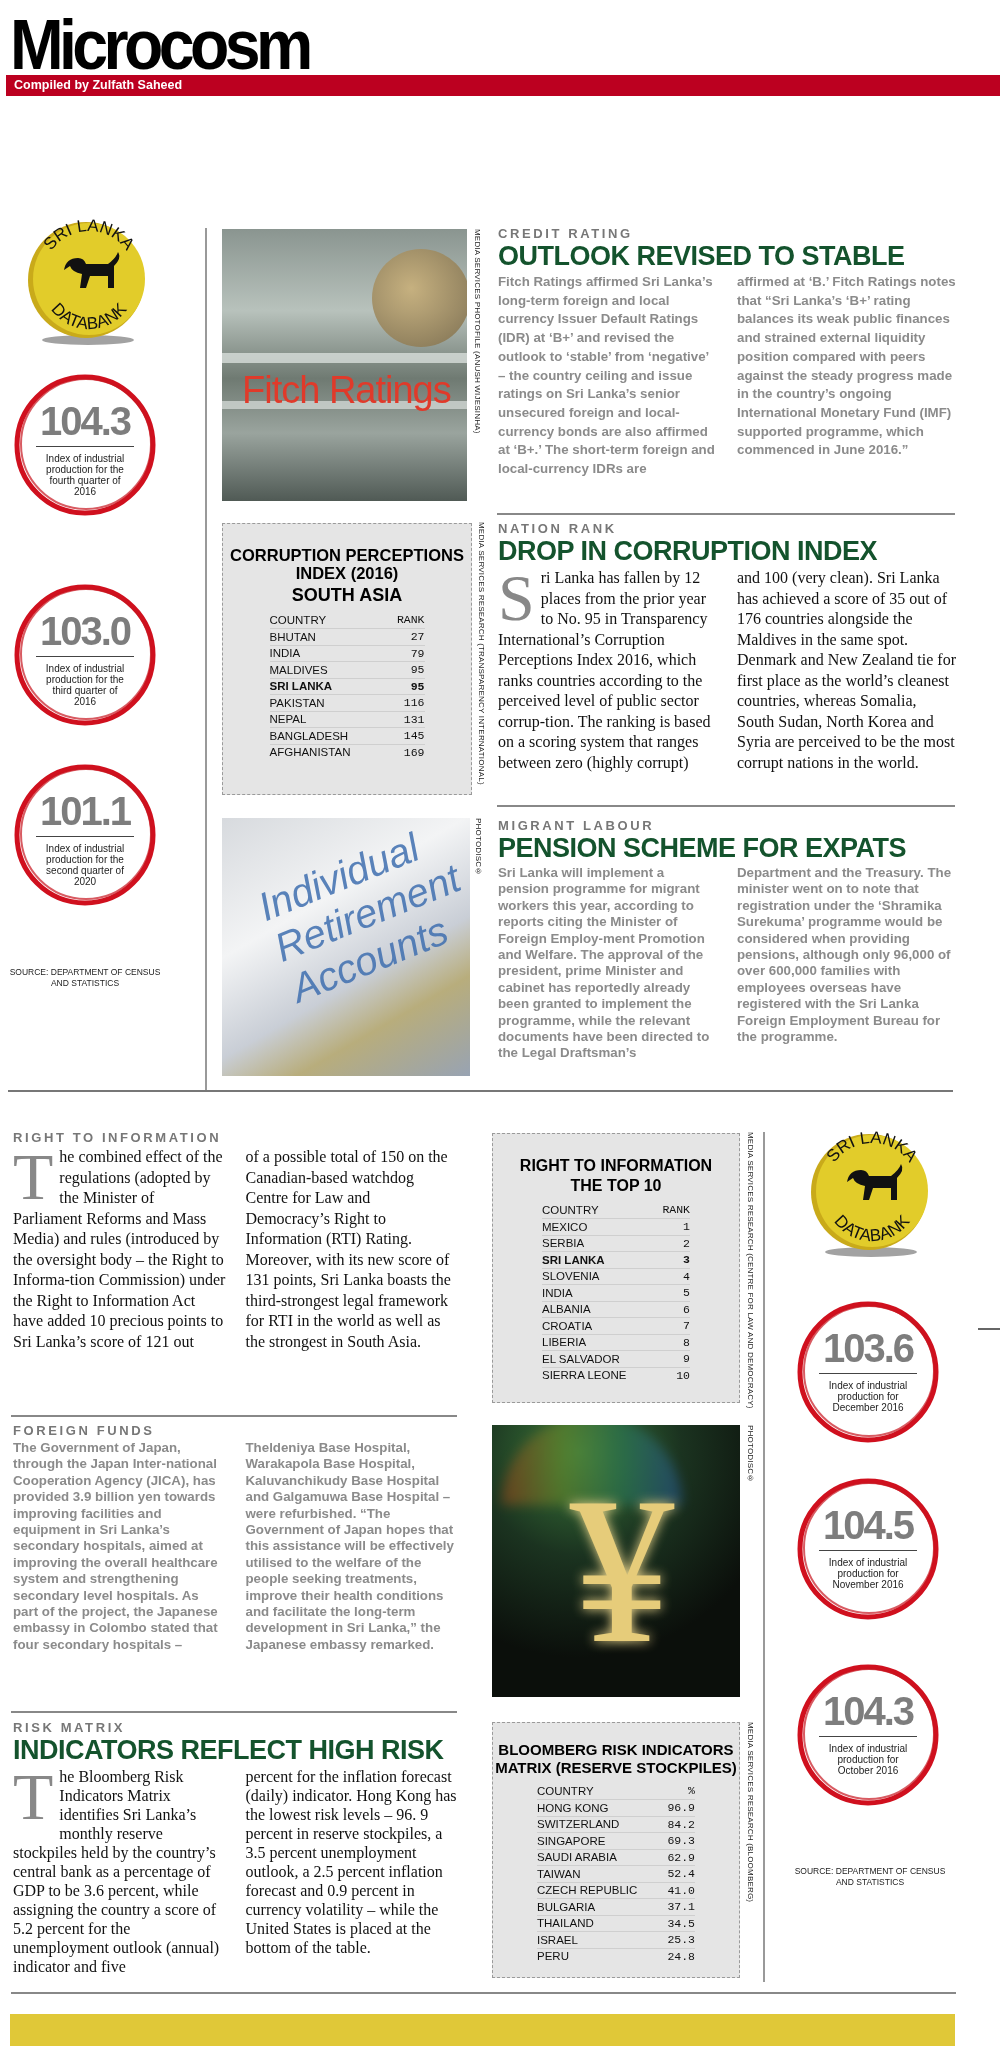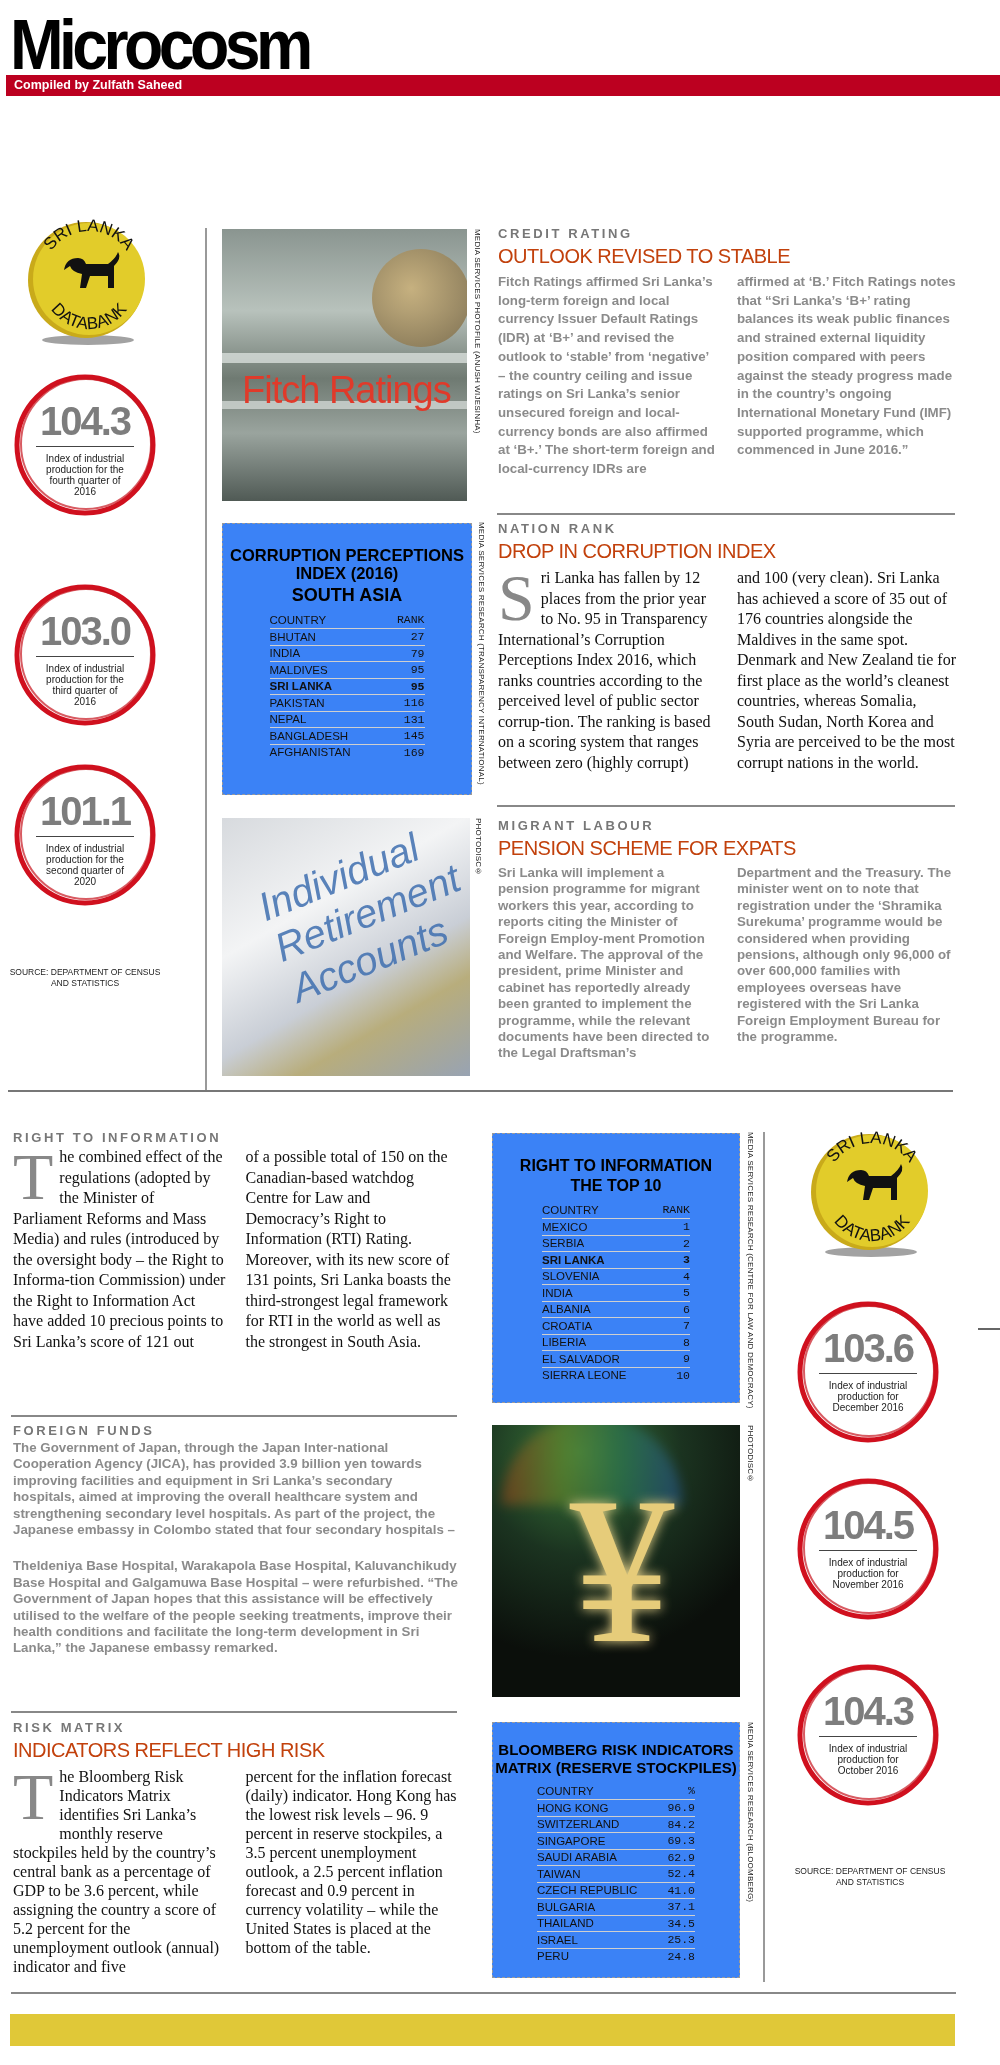--- a/index.html
+++ b/index.html
@@ -31,31 +31,31 @@
   .vrule { width: 1.5px; background: #999; }
   .hrule { height: 2px; background: #777; }
   .hrule.thin { height: 1.5px; background: #888; }
 
   
   .photo { overflow: hidden; }
   .credit { writing-mode: vertical-rl; font-size: 8px; letter-spacing: 0.2px; color: #222; white-space: nowrap; }
 
   
   .kicker { font-size: 13px; letter-spacing: 2.6px; color: #777; font-weight: bold; line-height: 15px; }
-  .headline { font-size: 20px; font-weight: normal; line-height: 30px; color: #c2410c; letter-spacing: -0.5px; white-space: nowrap; }
+  .headline { font-size: 27px; font-weight: bold; line-height: 30px; color: #14532d; letter-spacing: -0.5px; white-space: nowrap; }
   .cols { display: flex; gap: 20px; }
   .col { flex: 1; }
   .sans-body { font-size: 13.3px; line-height: 18.7px; font-weight: bold; color: #8b8b8b; }
   .sans-body.tight { line-height: 16.4px; }
   .serif-body { font-family: "Liberation Serif", serif; font-size: 16px; line-height: 20.5px; color: #111; }
   .dropcap { float: left; font-family: "Liberation Serif", serif; font-size: 66px; line-height: 56px; color: #888;
       margin: 2px 6px 0 0; }
 
   
-  .tbox { border: 1px dashed #9a9a9a; background: #3b82f6; }
+  .tbox { border: 1px dashed #9a9a9a; background: #e5e5e5; }
   .tbox .ttitle { text-align: center; font-weight: bold; font-size: 16.5px; line-height: 18px; color: #000; margin-top: 22px; }
   .tbox table { border-collapse: collapse; margin: 8px auto 0; font-size: 11.5px; color: #111; }
   .tbox th { font-weight: normal; text-align: left; padding: 1px 0 2px; }
   .tbox th.r, .tbox td.r { text-align: right; font-family: Liberation Mono, monospace; }
   .tbox td { padding: 1px 0 1.5px; border-top: 1px solid #cfcfcf; }
   .tbox tr.hl td { font-weight: bold; }
 
   .footer-bar { left: 10px; top: 2014px; width: 945px; height: 32px; background: #e0c838; }
 </style>
 </head>
@@ -215,21 +215,21 @@
   <div class="kicker">RIGHT TO INFORMATION</div>
   <div class="cols" style="margin-top:2px;">
     <div class="col serif-body"><span class="dropcap">T</span><span>he combined effect of the regulations (adopted by the Minister of Parliament Reforms and Mass Media) and rules (introduced by the oversight body – the Right to Informa-tion Commission) under the Right to Information Act have added 10 precious points to Sri Lanka’s score of 121 out</span></div>
     <div class="col serif-body">of a possible total of 150 on the Canadian-based watchdog Centre for Law and Democracy’s Right to Information (RTI) Rating. Moreover, with its new score of 131 points, Sri Lanka boasts the third-strongest legal framework for RTI in the world as well as the strongest in South Asia.</div>
   </div>
 </div>
 <div class="abs hrule thin" style="left:11px; top:1415px; width:446px;"></div>
 
 <div class="abs" style="left:13px; top:1423px; width:445px;">
   <div class="kicker">FOREIGN FUNDS</div>
-  <div class="cols" style="margin-top:2px;flex-direction:column;">
+  <div class="cols" style="margin-top:2px;">
     <div class="col sans-body tight">The Government of Japan, through the Japan Inter-national Cooperation Agency (JICA), has provided 3.9 billion yen towards improving facilities and equipment in Sri Lanka’s secondary hospitals, aimed at improving the overall healthcare system and strengthening secondary level hospitals. As part of the project, the Japanese embassy in Colombo stated that four secondary hospitals –</div>
     <div class="col sans-body tight">Theldeniya Base Hospital, Warakapola Base Hospital, Kaluvanchikudy Base Hospital and Galgamuwa Base Hospital – were refurbished. “The Government of Japan hopes that this assistance will be effectively utilised to the welfare of the people seeking treatments, improve their health conditions and facilitate the long-term development in Sri Lanka,” the Japanese embassy remarked.</div>
   </div>
 </div>
 <div class="abs hrule thin" style="left:11px; top:1711px; width:446px;"></div>
 
 <div class="abs" style="left:13px; top:1720px; width:445px;">
   <div class="kicker">RISK MATRIX</div>
   <div class="headline">INDICATORS REFLECT HIGH RISK</div>
   <div class="cols" style="margin-top:2px;">

